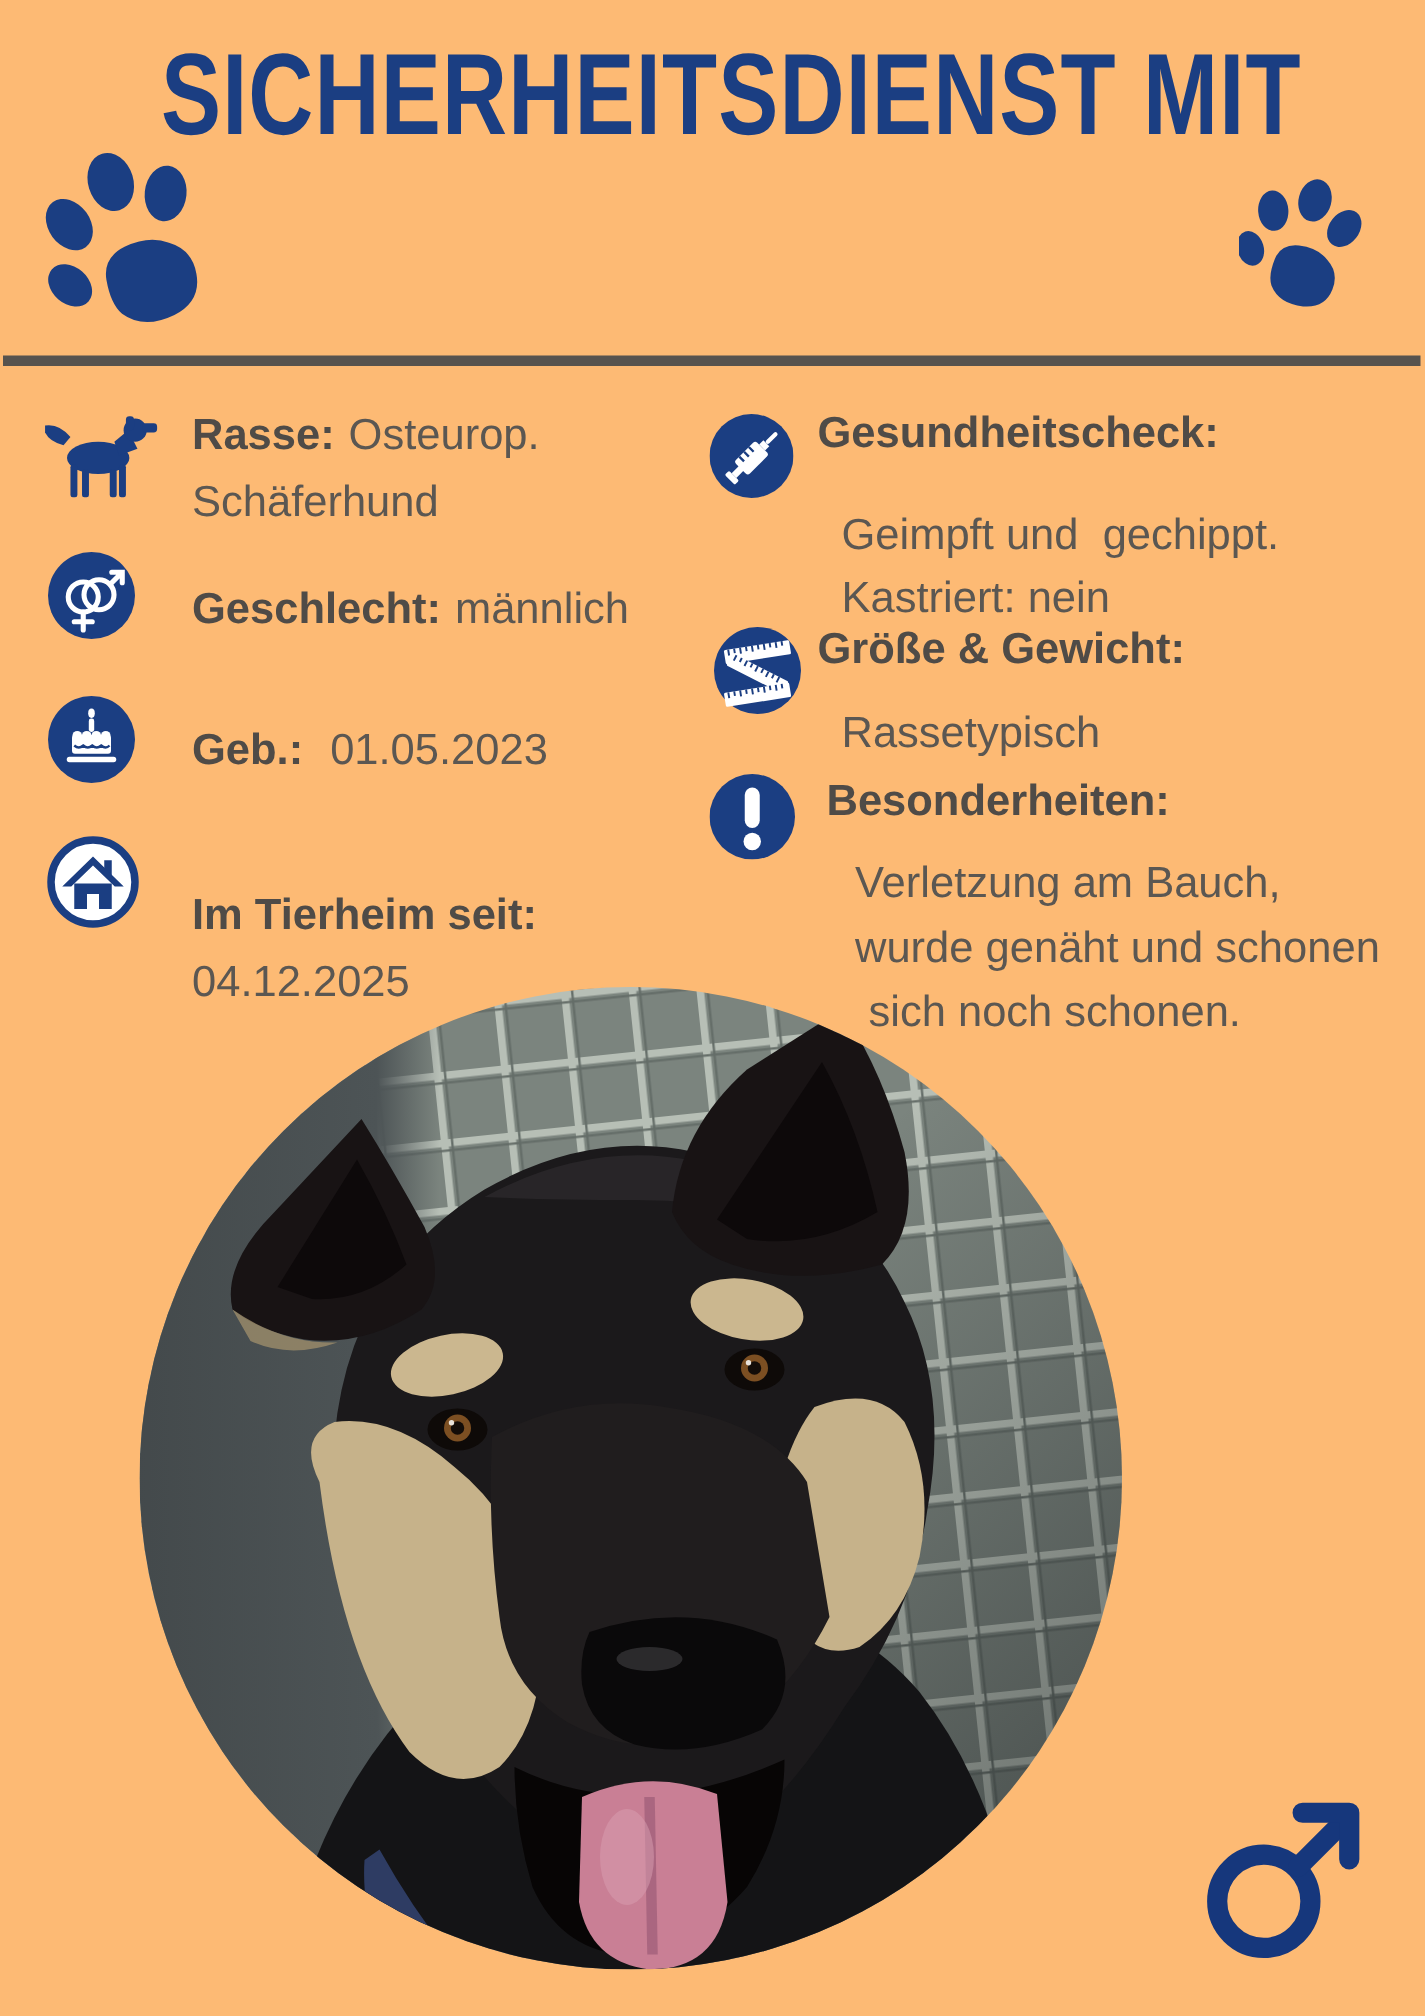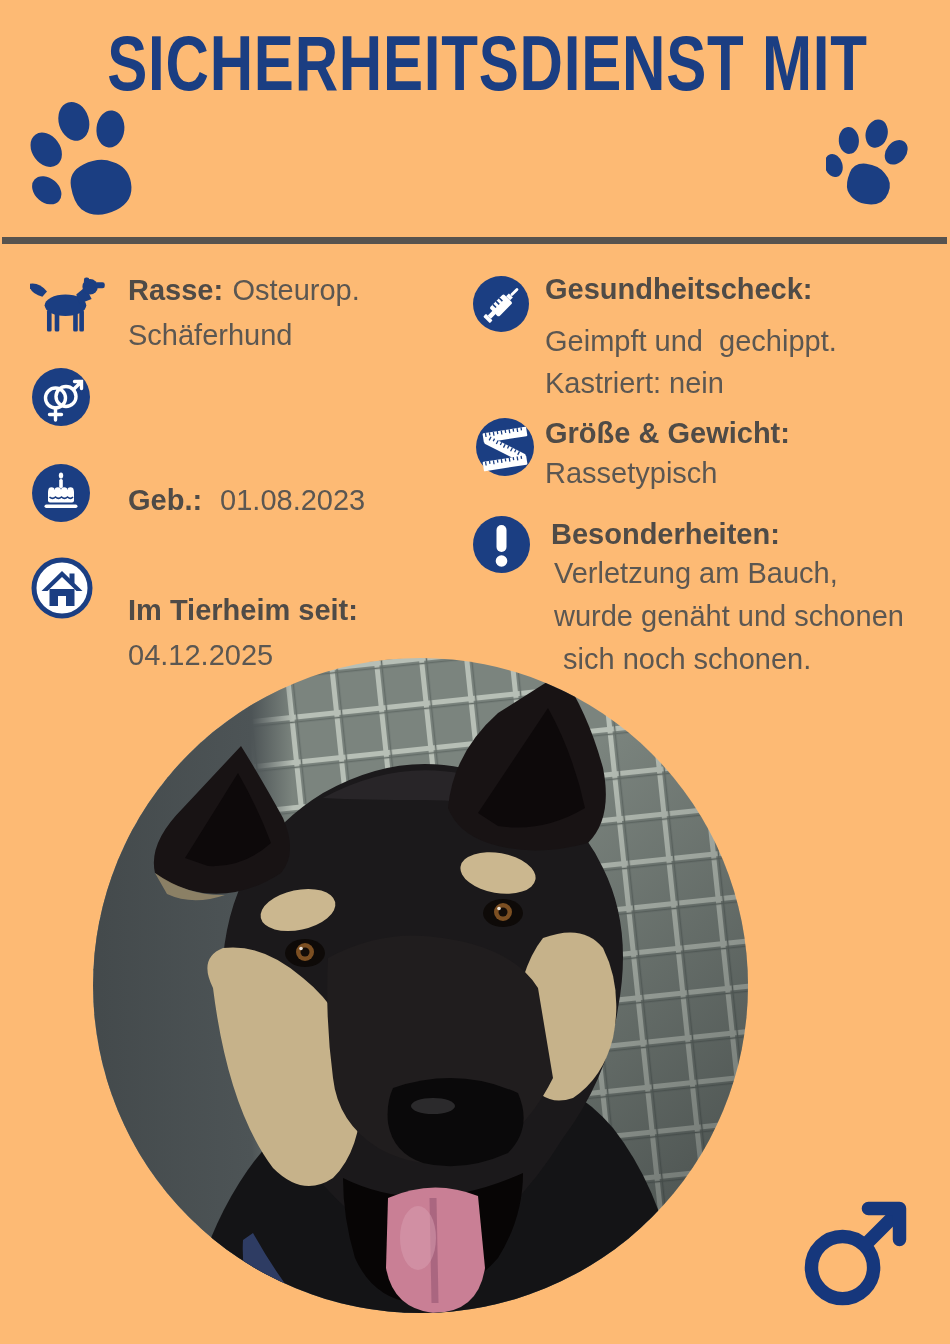--- a/index.html
+++ b/index.html
@@ -12,21 +12,21 @@
   .t2{top:127px;font-size:81px;line-height:82px;}
   .paw{position:absolute;}
   .divider{position:absolute;left:2px;right:3px;top:237px;height:7px;background:#57534e;}
   
   .ic{position:absolute;}
   .txt{position:absolute;margin:0;font-size:29px;line-height:45px;color:#5b5752;}
   .lbl{font-weight:700;color:#4f4b47;}
   .val{margin-left:.32em;}
   .val-wide{margin-left:.62em;}
   .block .lbl{display:block;}
-  .rlines{position:absolute;margin:0;font-size:29px;line-height:42px;color:#5b5752;}
+  .rlines{position:absolute;margin:16px;font-size:29px;line-height:42px;color:#5b5752;}
   .rlines span{display:block;white-space:pre-wrap;}
   .rlines .indent{padding-left:9px;}
   .rlbl{position:absolute;margin:0;font-size:29px;line-height:40px;font-weight:700;color:#4f4b47;}
   
   .photo{position:absolute;left:93px;top:658px;width:655px;height:655px;border-radius:50%;overflow:hidden;}
   .male{position:absolute;left:799px;top:1194px;}
 </style>
 </head>
 <body>
 
@@ -82,38 +82,39 @@
     <svg width="58" height="58" viewBox="0 0 58 58">
       <circle cx="29" cy="29" r="29" fill="#1b3e82"></circle>
       <g stroke="#ffffff" stroke-width="3.4" fill="none" stroke-linecap="round">
         <circle cx="23.5" cy="30" r="10"></circle>
         <path d="M23.5,40 V52 M17.5,46.5 H29.5"></path>
         <circle cx="34" cy="28.5" r="10"></circle>
         <path d="M41.5,21.5 L48.5,14.5 M42.5,13.5 H49.5 V20.5"></path>
       </g>
     </svg>
   </div>
+  <p class="txt" style="left:128px;top:384px"><b class="lbl">Geschlecht:</b><span class="val">männlich</span></p>
 
   <div class="ic" style="left:32px;top:464px">
     <svg width="58" height="58" viewBox="0 0 58 58">
       <circle cx="29" cy="29" r="29" fill="#1b3e82"></circle>
       <g fill="#ffffff">
         <rect x="27.2" y="15" width="3.6" height="9" rx="1.6"></rect>
         <ellipse cx="29" cy="11.5" rx="2.2" ry="3.1"></ellipse>
         <circle cx="19.5" cy="26.5" r="3.2"></circle>
           <circle cx="25.8" cy="26.5" r="3.2"></circle>
         <circle cx="32.2" cy="26.5" r="3.2"></circle>
           <circle cx="38.5" cy="26.5" r="3.2"></circle>
         <rect x="16" y="26" width="26" height="12.5" rx="2"></rect>
         <rect x="12.5" y="40.5" width="33" height="3.6" rx="1.8"></rect>
       </g>
       <path d="M17.5,33 q3,2.6 6,0 q3,2.6 6,0 q3,2.6 6,0 q3,2.6 5.5,0" stroke="#1b3e82" stroke-width="1.6" fill="none"></path>
     </svg>
   </div>
-  <p class="txt" style="left:128px;top:478px"><b class="lbl">Geb.:</b><span class="val val-wide">01.08.2023</span></p>
+  <p class="txt" style="left:128px;top:478px"><b class="lbl">Geb.:</b><span class="val val-wide">01.05.2023</span></p>
 
   <div class="ic" style="left:31px;top:557px">
     <svg width="62" height="62" viewBox="0 0 62 62">
       <circle cx="31" cy="31" r="28" fill="#ffffff" stroke="#1b3e82" stroke-width="5"></circle>
       <g fill="#1b3e82">
         <rect x="38.5" y="16.5" width="5" height="10"></rect>
         <path d="M10.5,34 L31,14 L51.5,34 L45.5,34 L31,20 L16.5,34 Z"></path>
         <path d="M18.5,32 h25 v17 h-8.5 v-10 h-8 v10 h-8.5 z"></path>
       </g>
     </svg>

